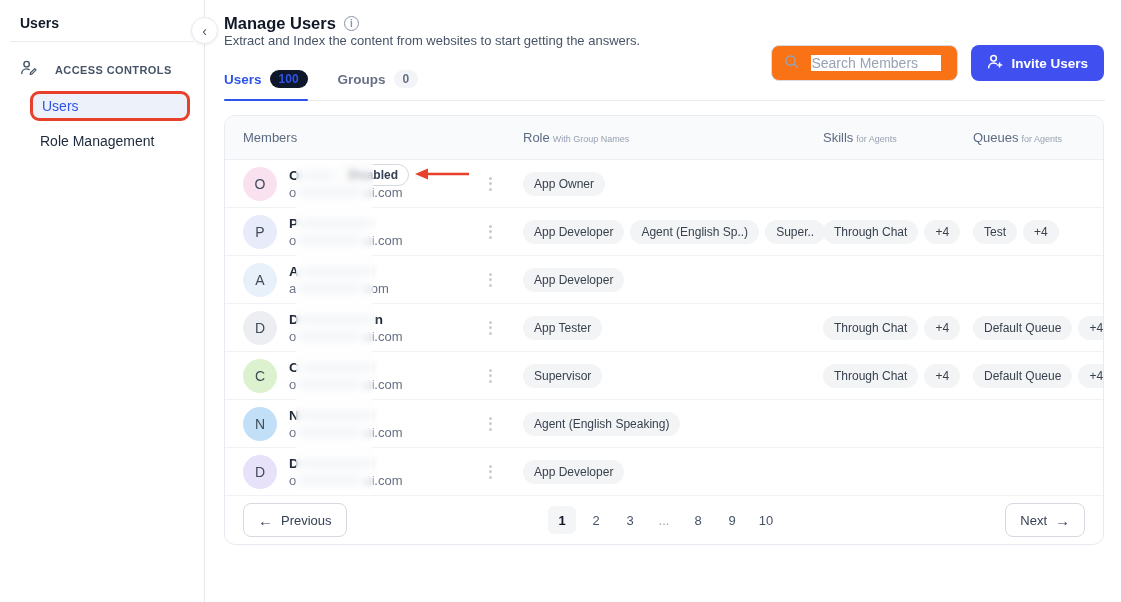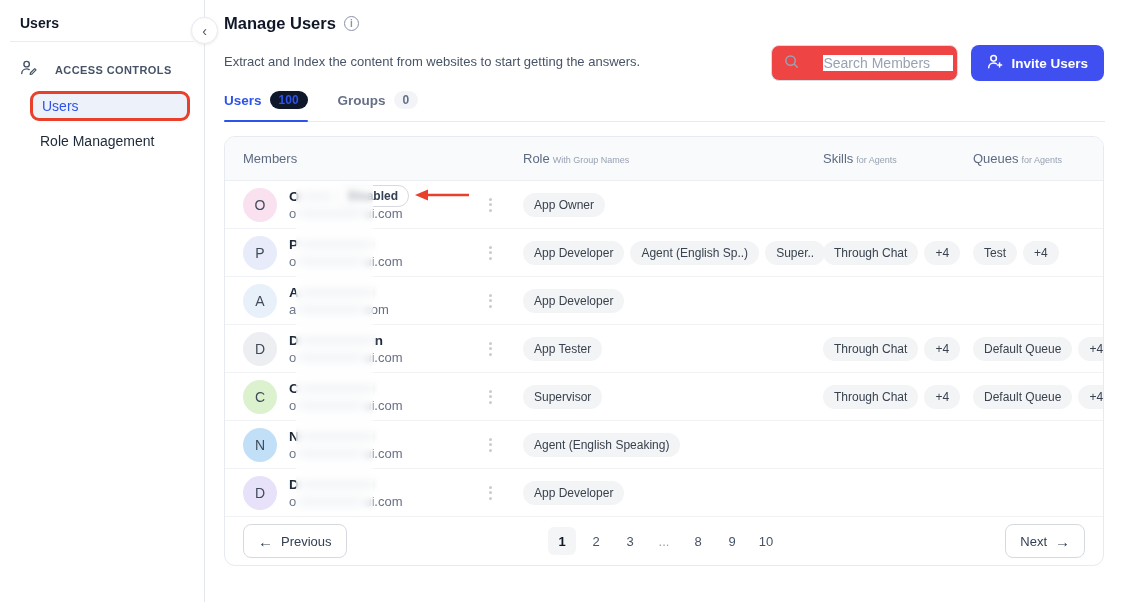--- a/index.html
+++ b/index.html
@@ -18,25 +18,25 @@
   .collapse-btn { position:absolute; left:191px; top:17px; width:27px; height:27px; border-radius:50%;
     background:#fff; border:1px solid #E8EAEE; box-shadow:0 1px 3px rgba(16,24,40,.08); z-index:5;
     display:flex; align-items:center; justify-content:center; color:#475467; font-size:14px; cursor:pointer; }
 
   
   .main { flex:1; position:relative; padding:14px 16px 0 19px; }
   .title-row { display:flex; align-items:center; gap:8px; }
   .page-title { font-size:16.5px; font-weight:700; color:#101828; }
   .info-icon { width:15px; height:15px; border-radius:50%; border:1.4px solid #8A93A3; color:#8A93A3;
     font-size:10px; display:flex; align-items:center; justify-content:center; font-weight:600; }
-  .page-desc { font-size:13px; color:#475467; margin-top:21px; }
+  .page-desc { font-size:13px; color:#475467; }
 
   .top-actions { position:absolute; top:45px; right:17px; display:flex; gap:13px; }
   .search-box { width:187px; height:36px; border:1px solid #D7DCE2; border-radius:8px; display:flex; align-items:center;
-    gap:24px; padding:12px 12px; background:#ef4444; }
+    gap:12px; padding:12px 12px; background:#f97316; }
   .search-box input { border:none; outline:none; font-size:14px; color:#344054; width:130px; font-family:"Liberation Sans",sans-serif; }
   .search-box input::placeholder { color:#98A2B3; }
   .btn-invite { height:36px; background:#4050F0; color:#fff; border:none; border-radius:8px; font-size:13.5px; font-weight:600;
     display:flex; align-items:center; gap:8px; padding:12px 16px; cursor:pointer; font-family:"Liberation Sans",sans-serif; }
 
   
   .tabs { display:flex; gap:30px; margin-top:22px; border-bottom:1px solid #E9EAEE; padding-bottom:0; }
   .tab { display:flex; align-items:center; gap:8px; padding-bottom:12px; cursor:pointer; position:relative; }
   .tab-label { font-size:13.5px; font-weight:600; color:#667085; }
   .tab.active .tab-label { color:#2E53EA; }

